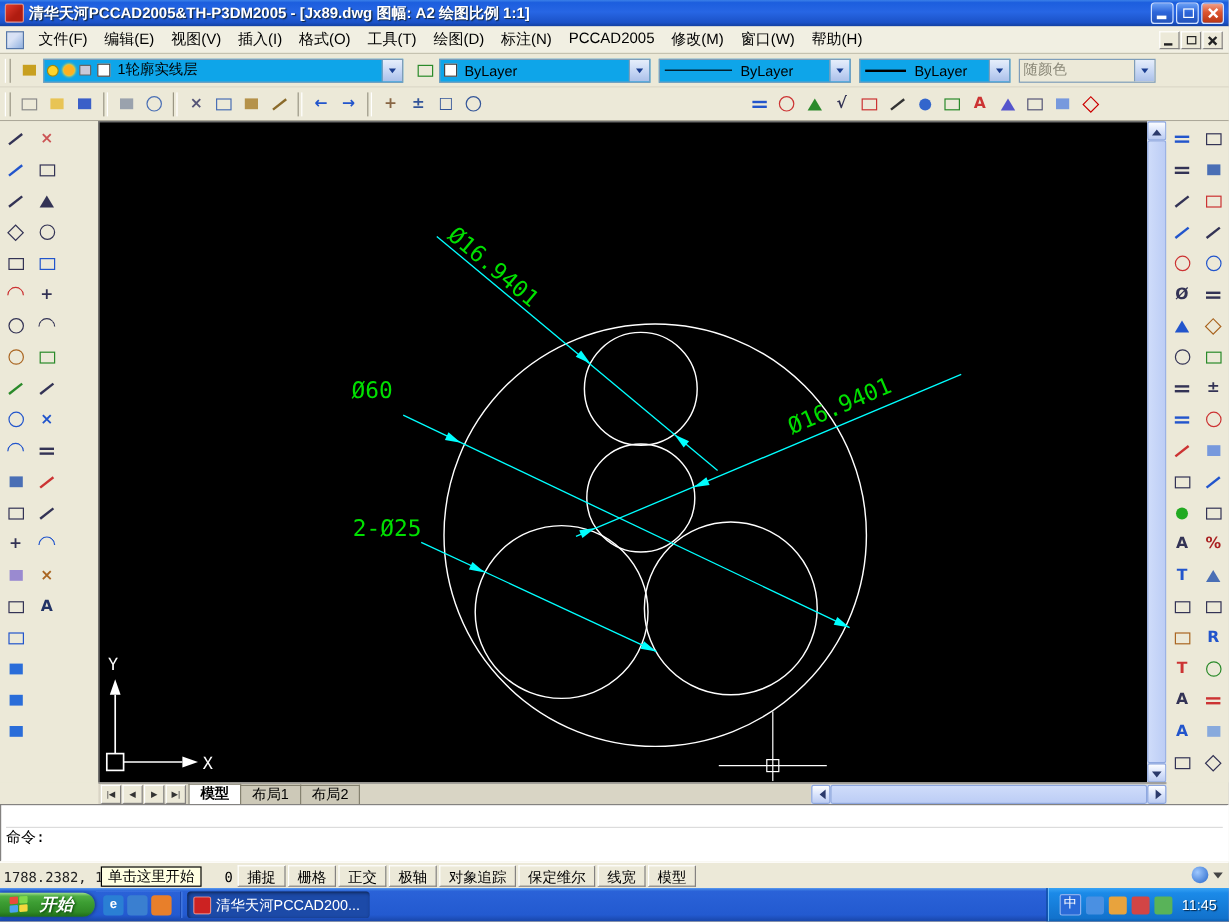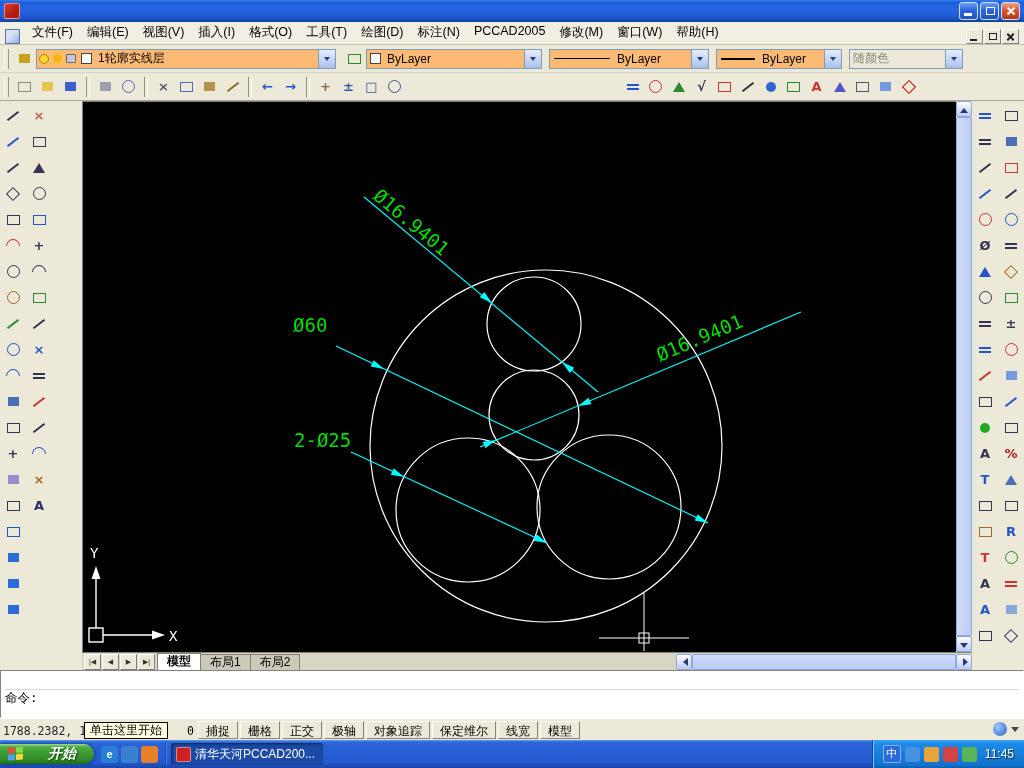--- a/index.html
+++ b/index.html
@@ -14,21 +14,21 @@
   #title-text{font-size:12.5px;font-weight:bold;white-space:nowrap;overflow:hidden;text-shadow:1px 1px 1px #123}
   .win-btns{margin-left:auto;display:flex;gap:2px}
   .wbtn{width:19px;height:18px;border:1px solid #cfe0ff;border-radius:3px;background:linear-gradient(180deg,#6aa0f5,#2e66da 45%,#2353bb);position:relative;padding:0}
   .wbtn.close{background:linear-gradient(180deg,#f0a28c,#dd5630 45%,#b93613)}
   .g-min{position:absolute;left:4px;bottom:3px;width:8px;height:3px;background:#fff}
   .g-restore{position:absolute;left:5px;top:4px;width:7px;height:6px;border:1.5px solid #fff}
   .g-x1,.g-x2{position:absolute;left:4px;top:7px;width:10px;height:2px;background:#fff}
   .g-x1{transform:rotate(45deg)}.g-x2{transform:rotate(-45deg)}
 
   
-  #menubar{left:0;top:22px;width:1024px;height:23px;background:#f1efe2;border-bottom:1px solid #c5c2b0;display:flex;align-items:flex-end;padding:0 2px;box-sizing:border-box}
+  #menubar{left:0;top:22px;width:1024px;height:23px;background:#f1efe2;border-bottom:1px solid #c5c2b0;display:flex;align-items:center;padding:0 2px;box-sizing:border-box}
   #mdi-icon{width:13px;height:13px;margin:0 5px 0 3px;background:linear-gradient(135deg,#d8e2f5 40%,#8fb0e0);border:1px solid #5577aa;flex:none}
   .menu-item{padding:3px 7px;white-space:nowrap;font-size:12.5px}
   .mdi-btns{margin-left:auto;display:flex;gap:1px;padding-right:3px}
   .mbtn{width:17px;height:15px;background:#ece9d8;border:1px solid;border-color:#fff #848280 #848280 #fff;position:relative;padding:0}
   .gb-min{position:absolute;left:3px;bottom:2px;width:7px;height:2px;background:#222}
   .gb-restore{position:absolute;left:4px;top:3px;width:6px;height:5px;border:1px solid #222}
   .gb-x1,.gb-x2{position:absolute;left:3px;top:6px;width:9px;height:2px;background:#222}
   .gb-x1{transform:rotate(45deg)}.gb-x2{transform:rotate(-45deg)}
 
   
@@ -44,21 +44,21 @@
   .ic-frect{width:11px;height:9px;background:currentColor}
   .ic-circle{width:11px;height:11px;border:1.5px solid currentColor;border-radius:50%}
   .ic-fcircle{width:10px;height:10px;background:currentColor;border-radius:50%}
   .ic-diamond{width:8px;height:8px;border:1.5px solid currentColor;transform:rotate(45deg)}
   .ic-line{width:14px;height:2px;background:currentColor;transform:rotate(-38deg)}
   .ic-hline{width:12px;height:2px;background:currentColor;box-shadow:0 4px 0 currentColor;margin-bottom:4px}
   .ic-tri{width:0;height:0;border-left:6px solid transparent;border-right:6px solid transparent;border-bottom:10px solid currentColor}
   .ic-arc{width:12px;height:12px;border:1.5px solid currentColor;border-radius:50%;border-bottom-color:transparent;border-left-color:transparent;transform:rotate(-45deg)}
   .ic-glyph{font:bold 13px "DejaVu Sans","Liberation Sans",sans-serif;line-height:1}
 
-  .combo{height:20px;background:#fdba74;border:1px solid #7f9db9;display:flex;align-items:center;flex:none;margin-right:7px;font-size:12px;overflow:hidden;box-sizing:border-box}
+  .combo{height:20px;background:#0ea5e9;border:1px solid #7f9db9;display:flex;align-items:center;flex:none;margin-right:7px;font-size:12px;overflow:hidden;box-sizing:border-box}
   .combo .val{flex:1;padding:0 3px;white-space:nowrap;overflow:hidden}
   .combo .drop{width:16px;height:100%;flex:none;margin-left:auto;background:linear-gradient(180deg,#e6eefb,#c2d3f3 60%,#aabfe8);border-left:1px solid #7f9db9;display:flex;align-items:center;justify-content:center}
   .combo .drop::before{content:"";width:0;height:0;border:3.5px solid transparent;border-top:4.5px solid #1b3e91;margin-top:4px}
   .combo.disabled{background:#ece9d8;color:#8a8878}
   .li-bulb{width:8px;height:8px;border-radius:50%;background:#ffd42a;border:1px solid #a08a10;flex:none;margin:0 2px}
   .li-sun{width:9px;height:9px;border-radius:50%;background:#ffb020;box-shadow:0 0 2px 1px #ffd42a;flex:none;margin:0 2px}
   .li-lock{width:8px;height:7px;background:#c8c8d8;border:1px solid #666;border-radius:1px;flex:none;margin:0 2px}
   .li-swatch{width:9px;height:9px;background:#fff;border:1px solid #444;flex:none;margin:0 3px}
   .lt-prev{width:56px;height:1px;background:#000;flex:none;margin:0 4px}
   .lw-prev{width:34px;height:2px;background:#000;flex:none;margin:0 4px}
@@ -97,21 +97,21 @@
   #status-tooltip{position:absolute;left:84px;top:3px;height:15px;line-height:14px;background:#ffffe1;border:1px solid #000;padding:0 5px;font-size:12px;z-index:5;white-space:nowrap}
   #coords-tail{position:absolute;left:187px;top:5px;font-size:11.5px;font-family:"DejaVu Sans Mono","Liberation Mono",monospace;z-index:6}
   #status-buttons{position:absolute;left:198px;top:2px;display:flex;gap:2px}
   .sbtn{height:18px;padding:1px 7px;background:#ece9d8;border:1px solid;border-color:#fff #848280 #848280 #fff;font-size:12px}
   #status-right{position:absolute;right:5px;top:3px;display:flex;gap:4px;align-items:center}
   .sr-ic1{width:14px;height:14px;border-radius:50%;background:radial-gradient(circle at 35% 35%,#9ec8ff,#2464c8)}
   .sr-arrow{width:0;height:0;border:4px solid transparent;border-top:5px solid #444;margin-top:5px}
 
   
   #taskbar{left:0;top:740px;width:1024px;height:28px;background:linear-gradient(180deg,#5c9cf0 0%,#3a78e0 5%,#2a62d8 10%,#235ad0 80%,#1845a8 100%);display:flex;align-items:center;box-sizing:border-box}
-  #start-btn{height:20px;padding:0 18px 0 8px;border:none;border-radius:0 11px 11px 0;background:linear-gradient(180deg,#9ede8e 0%,#4fae44 14%,#3d9e33 40%,#2f8a26 80%,#1f6b18 100%);color:#fff;font-size:14px;font-weight:bold;font-style:italic;display:flex;align-items:center;gap:23px;box-shadow:1px 0 3px rgba(0,0,0,.4);text-shadow:1px 1px 2px #064006;flex:none}
+  #start-btn{height:20px;padding:0 18px 0 8px;border:none;border-radius:0 11px 11px 0;background:linear-gradient(180deg,#9ede8e 0%,#4fae44 14%,#3d9e33 40%,#2f8a26 80%,#1f6b18 100%);color:#fff;font-size:14px;font-weight:bold;font-style:italic;display:flex;align-items:center;gap:8px;box-shadow:1px 0 3px rgba(0,0,0,.4);text-shadow:1px 1px 2px #064006;flex:none}
   .winflag{width:17px;height:14px;display:grid;grid-template-columns:7px 7px;grid-template-rows:6px 6px;gap:1px;transform:skewY(-4deg)}
   .winflag span{border-radius:1px}
   .wf1{background:#e84c3d}.wf2{background:#7fd94a}.wf3{background:#4aa3f0}.wf4{background:#f5d83d}
   #qlaunch{display:flex;align-items:center;gap:3px;padding:0 7px;height:22px;border-right:1px solid #1a48b0;box-shadow:1px 0 0 #4a80e8;flex:none}
   .ql-icon{width:17px;height:17px;border-radius:3px;color:#fff;font-weight:bold;font-size:11px;display:flex;align-items:center;justify-content:center}
   #tasks{display:flex;gap:3px;padding:18px 5px;flex:1;align-items:center;overflow:hidden}
   .task{width:152px;height:22px;flex:none;border-radius:3px;background:linear-gradient(180deg,#5a94f2,#3a74e4 50%,#2f63d2);box-shadow:inset 0 1px 0 rgba(156,192,255,.35);color:#fff;display:flex;align-items:center;gap:4px;padding:0 5px;font-size:12px;overflow:hidden;box-sizing:border-box}
   .task.active{background:#1c4aa8;box-shadow:inset 1px 1px 3px rgba(0,0,0,.55)}
   .task-ic{width:13px;height:13px;flex:none;border-radius:2px;border:1px solid rgba(255,255,255,.45)}
   .task-label{white-space:nowrap;overflow:hidden;text-overflow:ellipsis}
@@ -120,20 +120,21 @@
   .tray-lang{background:#2a6ad8;color:#fff;font-size:11px;line-height:15px;text-align:center;border:1px solid rgba(205,224,255,.6);width:16px;height:16px;box-sizing:content-box}
   #clock{color:#fff;font-size:12px;margin-left:4px;text-shadow:1px 1px 1px #024}
 </style>
 </head>
 <body>
 
 <div id="app">
 
   <div id="titlebar" class="band">
     <span id="app-icon"></span>
+    <span id="title-text">清华天河PCCAD2005&amp;TH-P3DM2005 - [Jx89.dwg 图幅: A2 绘图比例 1:1]</span>
     <span class="win-btns">
       <button class="wbtn">
           <span class="g-min"></span>
         </button>
       <button class="wbtn">
           <span class="g-restore"></span>
         </button>
       <button class="wbtn close">
           <span class="g-x1"></span>
           <span class="g-x2"></span>

